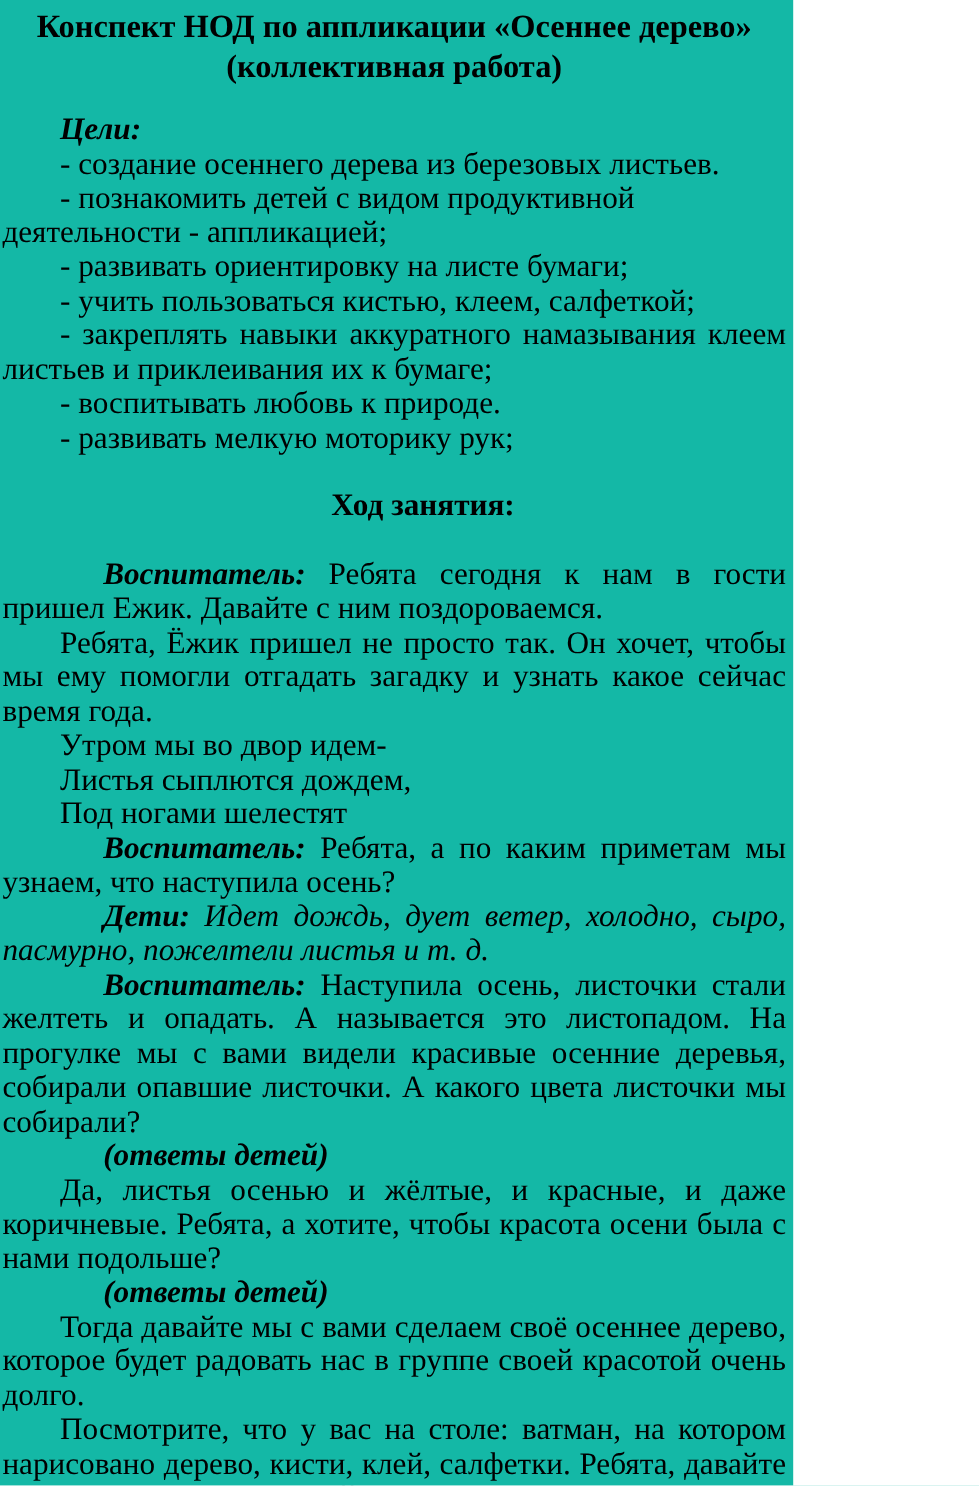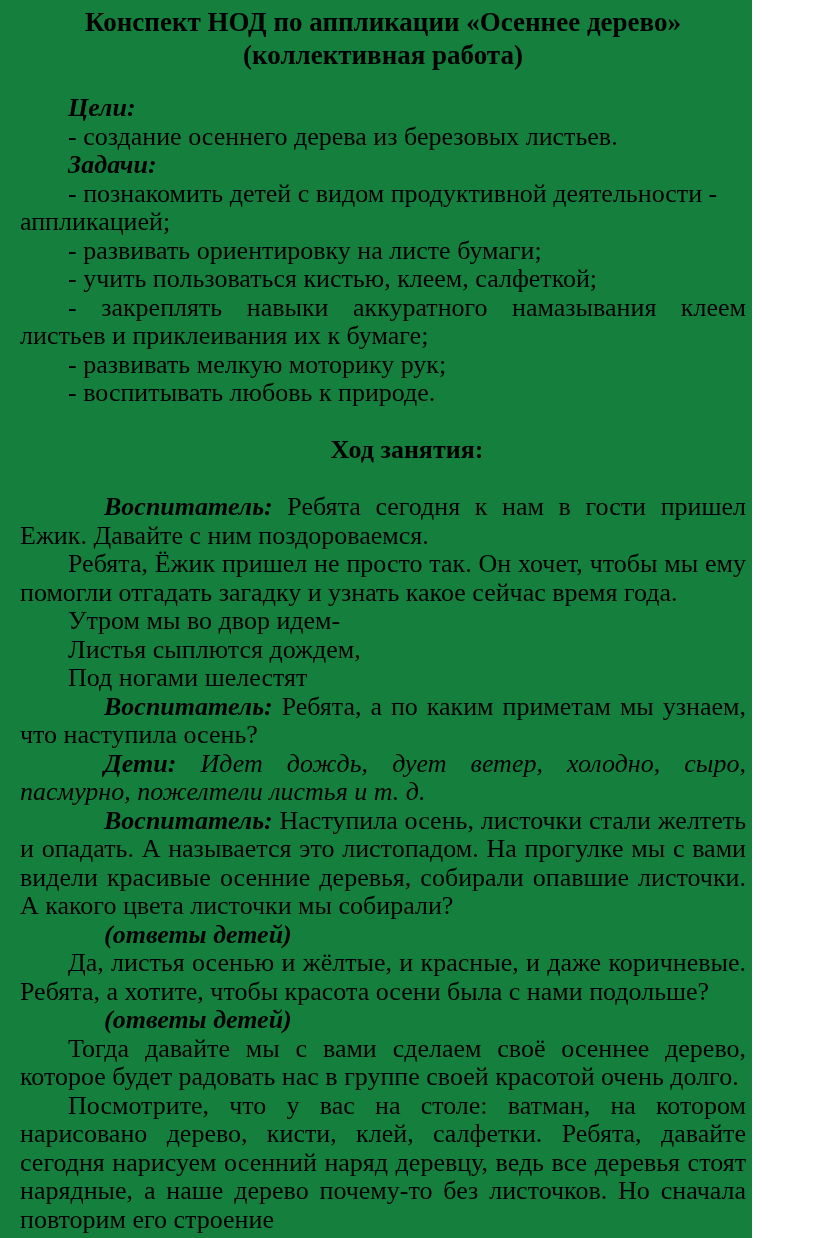--- a/index.html
+++ b/index.html
@@ -2,26 +2,26 @@
 <html lang="ru"><head>
 <meta charset="utf-8">
 <style>
   html, body {
     margin: 0;
     padding: 0;
     background: #ffffff;
   }
   .page {
     position: relative;
-    width: 752px;
+    width: 661px;
     height: 1238px;
     box-sizing: border-box;
-    padding: 6px 6px 0 20px;
+    padding: 6px 6px 0 2px;
     overflow: hidden;
-    background: #15803d;
+    background: #14b8a6;
     color: #000000;
     font-family: "Liberation Serif", "DejaVu Serif", serif;
     font-size: 26px;
     line-height: 28.5px;
   }
   .title-block {
     text-align: center;
     font-weight: bold;
     font-size: 27px;
     line-height: 33px;
@@ -49,27 +49,26 @@
 <div class="page">
 
   <div class="title-block">
     <p class="title-line">Конспект НОД по аппликации «Осеннее дерево»</p>
     <p class="title-line">(коллективная работа)</p>
   </div>
 
   <div>
       <p class="line bold">Цели:</p>
       <p class="line">- создание осеннего дерева из березовых листьев.</p>
-      <p class="line bold">Задачи:</p>
       <p class="line">- познакомить детей с видом продуктивной деятельности - аппликацией;</p>
       <p class="line">- развивать ориентировку на листе бумаги;</p>
       <p class="line">- учить пользоваться кистью, клеем, салфеткой;</p>
       <p class="line justify">- закреплять навыки аккуратного намазывания клеем листьев и приклеивания их к бумаге;</p>
+      <p class="line">- воспитывать любовь к природе.</p>
       <p class="line">- развивать мелкую моторику рук;</p>
-      <p class="line">- воспитывать любовь к природе.</p>
     </div>
 
   <p class="line section-heading">Ход занятия:</p>
 
   <div>
       <p class="line justify"><span class="bi">Воспитатель: </span><span>Ребята сегодня к нам в гости пришел Ежик. Давайте с ним поздороваемся.</span></p>
       <p class="line justify"><span>Ребята, Ёжик пришел не просто так. Он хочет, чтобы мы ему помогли отгадать загадку и узнать какое сейчас время года.</span></p>
       <p class="line"><span>Утром мы во двор идем-</span></p>
       <p class="line"><span>Листья сыплются дождем,</span></p>
       <p class="line"><span>Под ногами шелестят</span></p>

